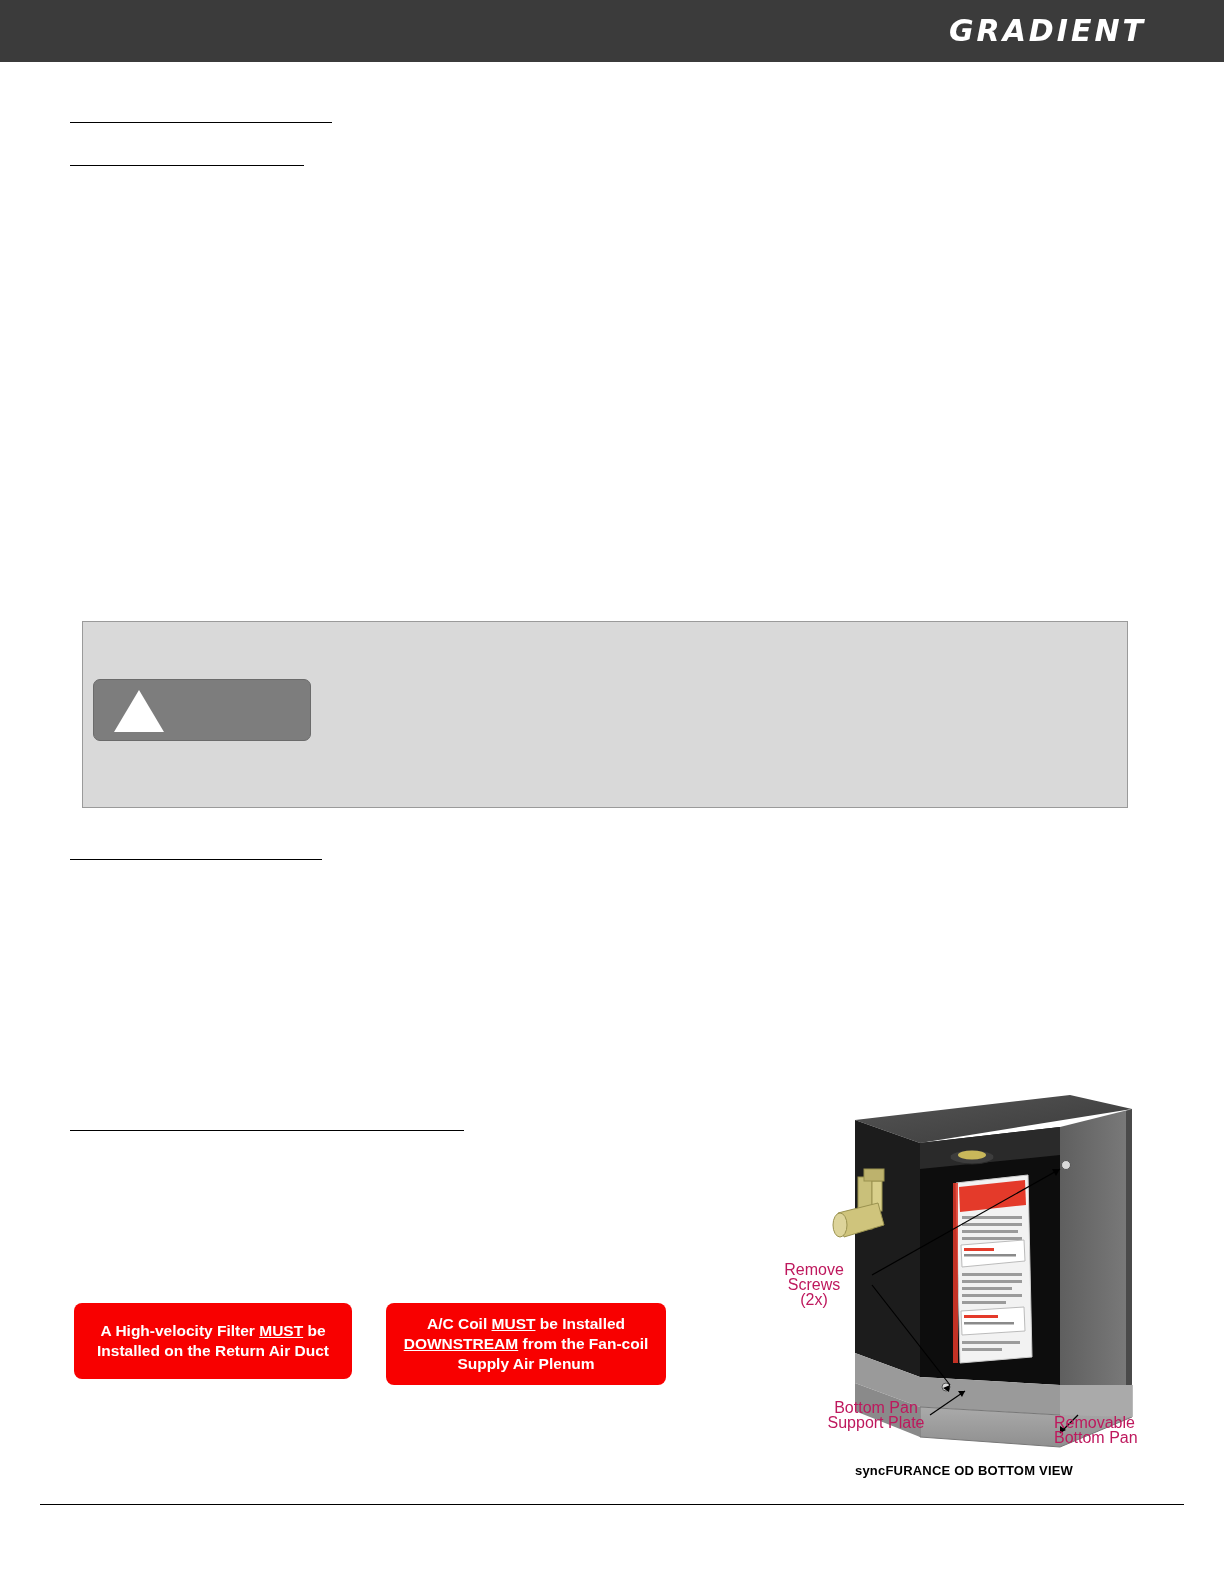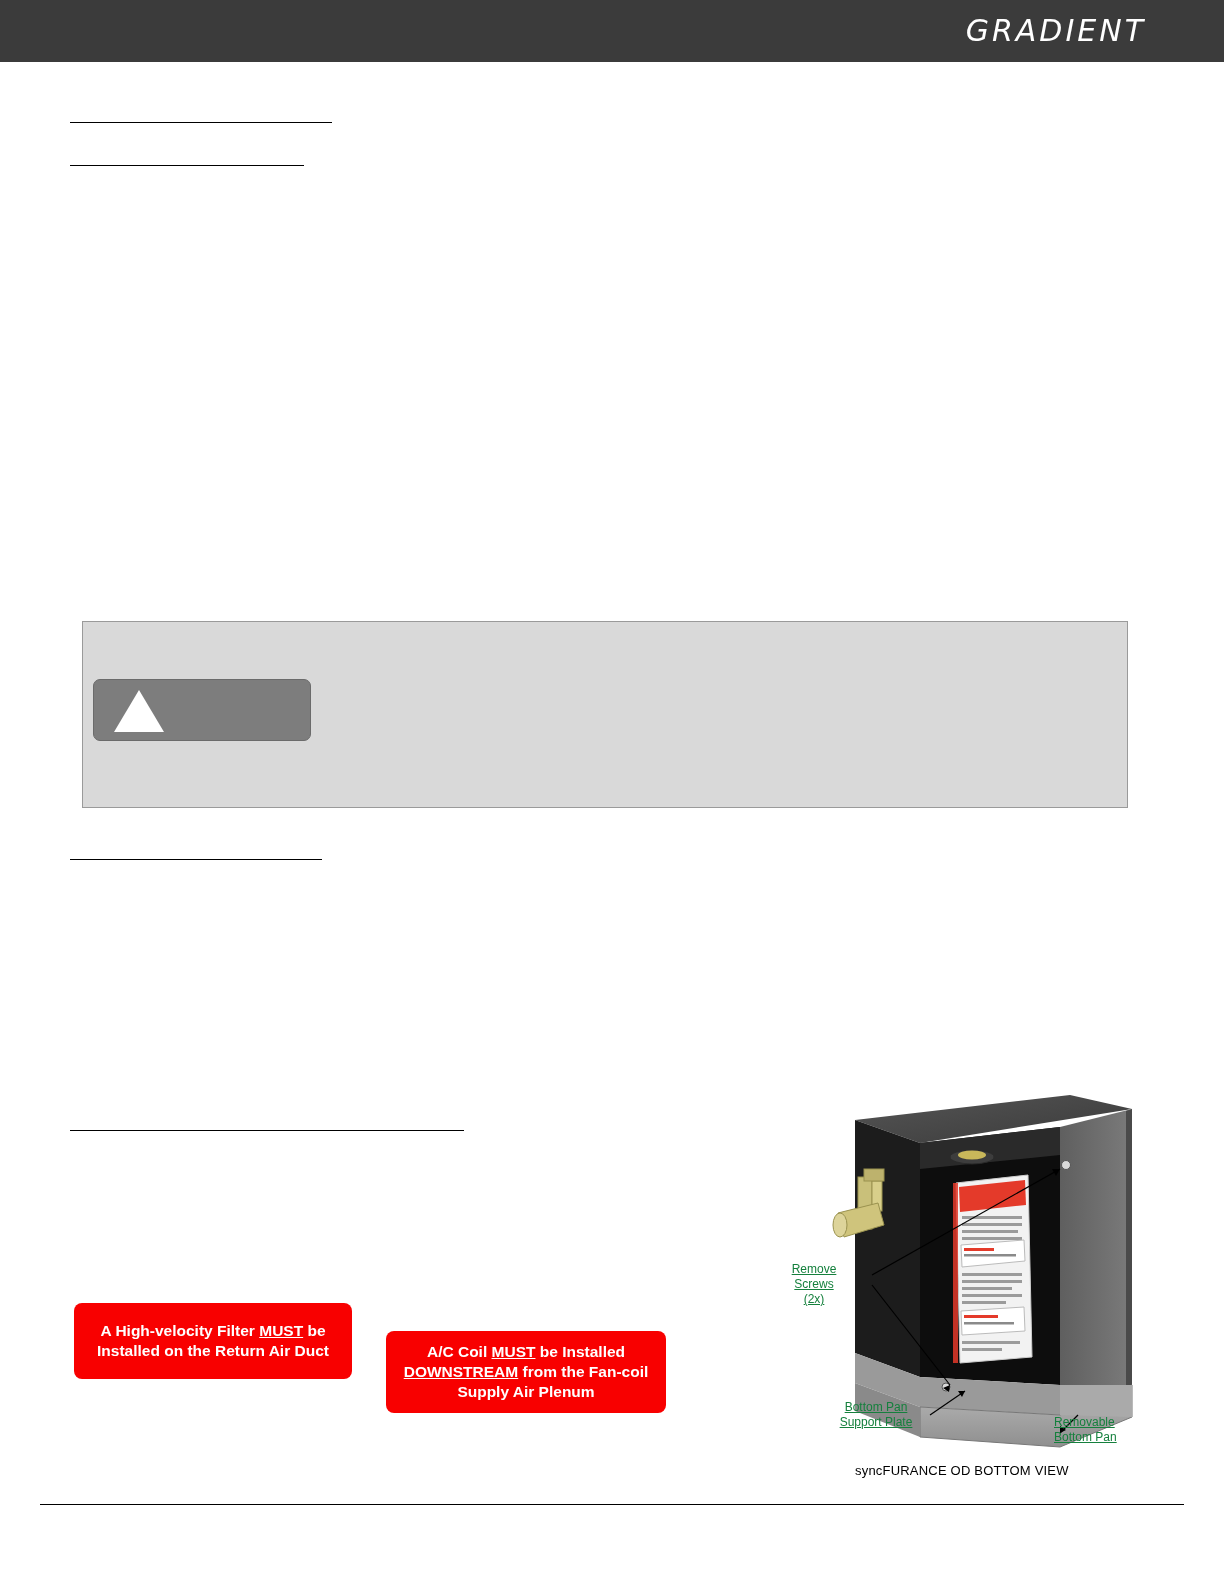--- a/index.html
+++ b/index.html
@@ -24,21 +24,21 @@
     width: 1224px;
     height: 62px;
     background: #3b3b3b;
   }
   .brand-logo {
     position: absolute;
     right: 78px;
     top: 16px;
     font-family: "DejaVu Sans", sans-serif;
     font-size: 30px;
-    font-weight: normal;
+    font-weight: bold;
     font-style: italic;
     letter-spacing: 3px;
     color: #ffffff;
     line-height: 1;
   }
 
   
   .rule {
     position: absolute;
     border-top: 1.5px solid #000000;
@@ -98,46 +98,44 @@
     left: 74px;
     top: 1303px;
     width: 278px;
     height: 76px;
   }
   #red-label-2 {
     left: 386px;
     top: 1303px;
     width: 280px;
     height: 82px;
-    margin-top: 28px;
   }
 
   
   .figure-wrap {
     position: absolute;
     left: 760px;
     top: 1085px;
     width: 420px;
     height: 420px;
   }
   .figure-caption {
     position: absolute;
     left: 855px;
     top: 1463px;
     width: 300px;
     font-size: 13px;
-    font-weight: normal;
+    font-weight: bold;
     letter-spacing: 0.2px;
   }
   .fig-anno {
     position: absolute;
-    font-size: 12px;
+    font-size: 16px;
     line-height: 15px;
-    color: #15803d;
-    text-decoration: underline;
+    color: #be185d;
   }
   #anno-remove-screws {
     left: 768px;
     top: 1262px;
     width: 92px;
     text-align: center;
   }
   #anno-bottom-pan-support {
     left: 816px;
     top: 1400px;

